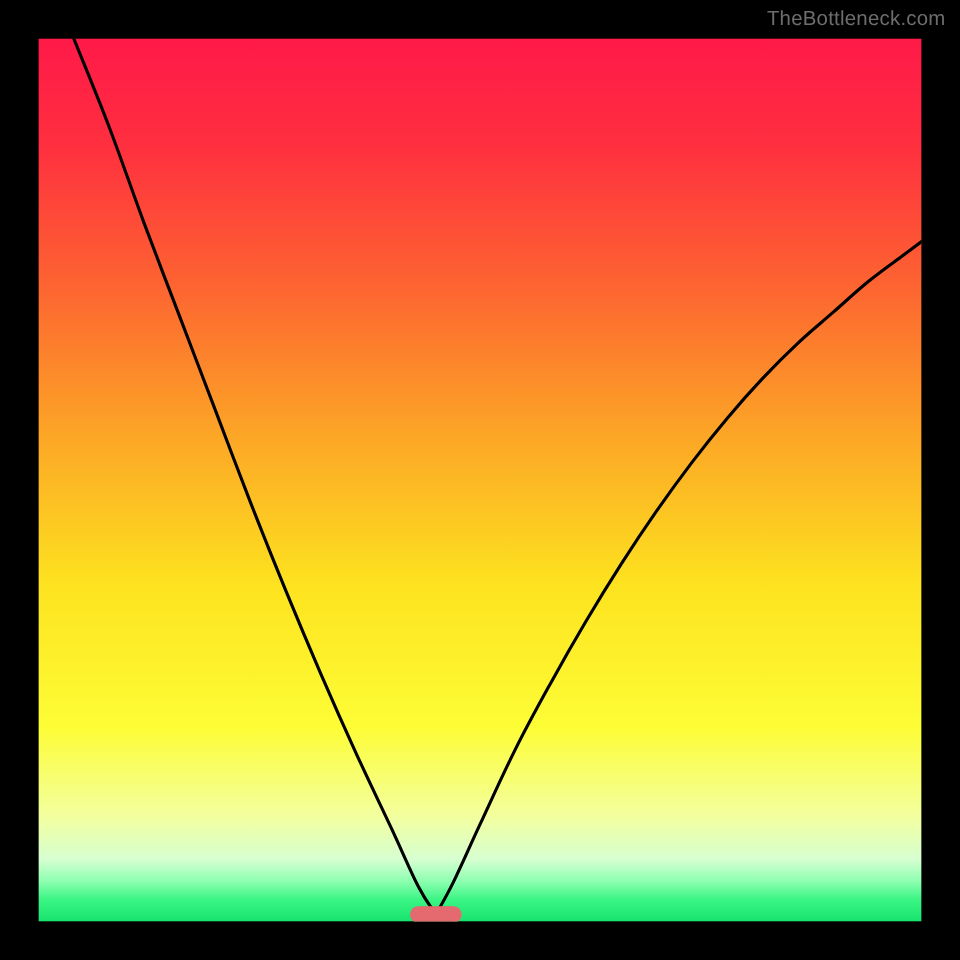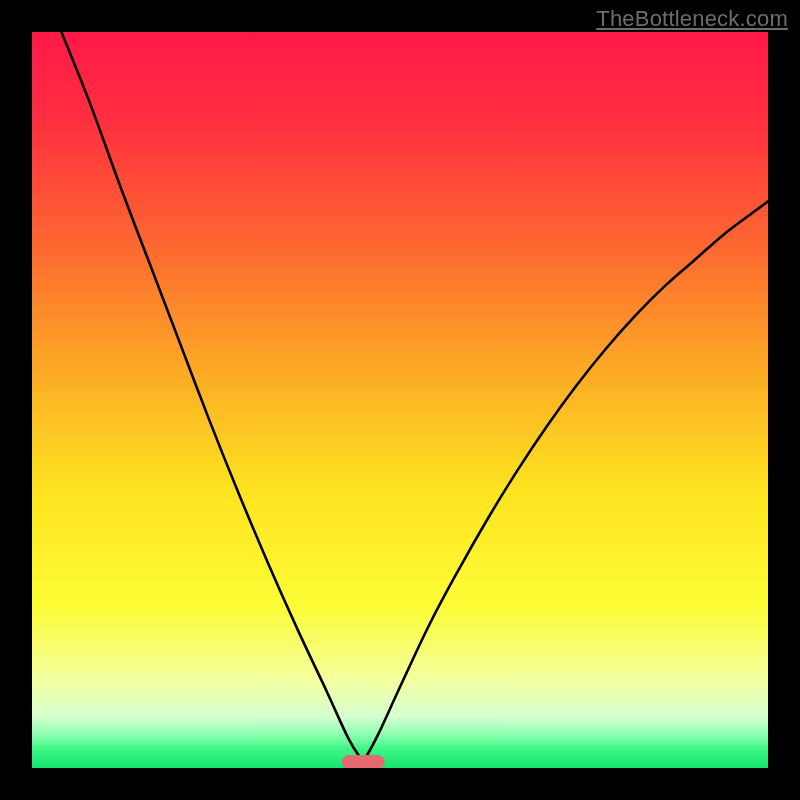--- a/index.html
+++ b/index.html
@@ -32,25 +32,24 @@
     top: 0;
     width: 736px;
     height: 736px;
     display: block;
   }
   .watermark {
     position: absolute;
     top: 6px;
     right: 12px;
     color: #6d6d6d;
-    font-size: 22px;
+    font-size: 17px;
     font-weight: 500;
     letter-spacing: 0.2px;
     font-family: Arial, Helvetica, sans-serif;
-    text-decoration: underline;
   }
 </style>
 </head>
 <body>
 
 <div class="frame">
   <div class="plot-area">
     <svg class="plot-svg" viewBox="0 0 736 736" preserveAspectRatio="none">
       <defs>
         <linearGradient id="bg-grad" x1="0" y1="0" x2="0" y2="1">

